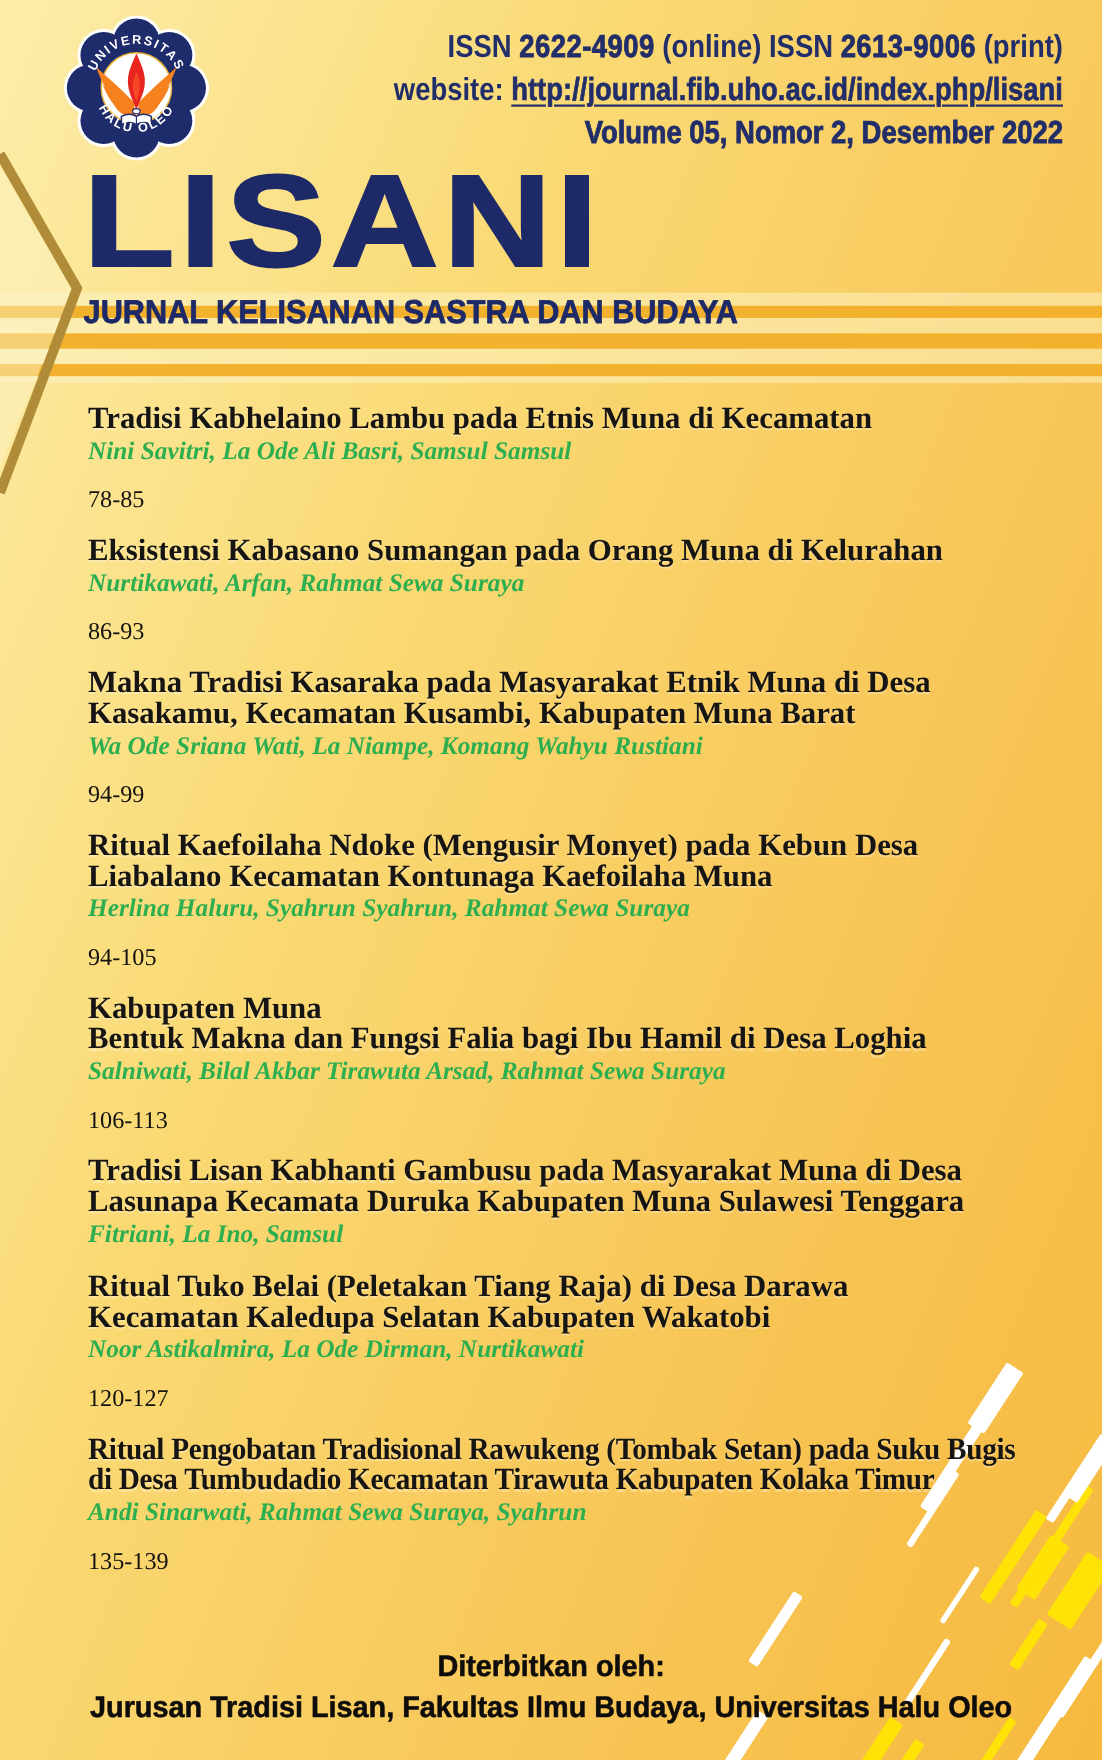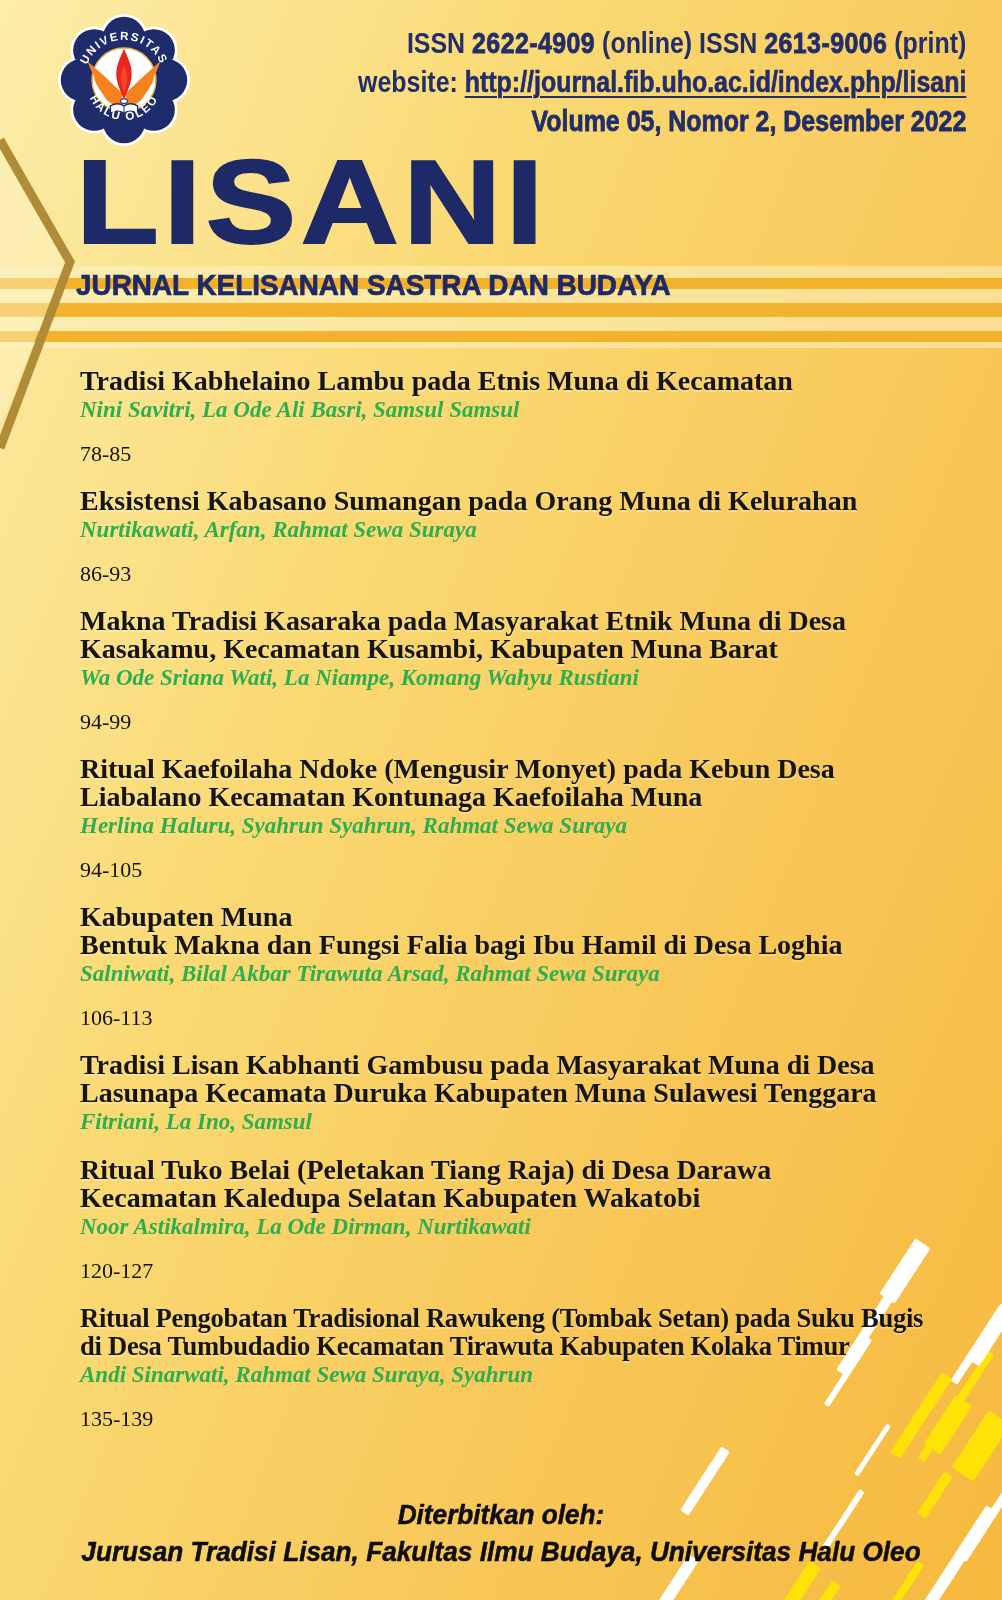--- a/index.html
+++ b/index.html
@@ -53,21 +53,21 @@
   .article-authors{
     font-family:"Liberation Serif",serif;font-style:italic;font-weight:bold;
     font-size:23px;line-height:26px;color:#2DAE4F;margin-top:2px;
   }
   .article-pages{
     font-family:"Liberation Serif",serif;font-size:22px;line-height:25px;color:#14120f;margin-top:18px;
   }
   
   .footer{
     position:absolute;left:0;right:0;top:1497px;z-index:4;text-align:center;
-    color:#0E0D0B;font-weight:bold;font-size:27px;line-height:37px;font-style:italic;
+    color:#0E0D0B;font-weight:bold;font-size:27px;line-height:37px;
   }
   .footer div{transform:scaleX(0.97);transform-origin:50% 0;-webkit-text-stroke:0.5px #0E0D0B;}
   
   .streaks{position:absolute;inset:0;z-index:2;}
   .streak{position:absolute;border-radius:2px;transform:rotate(33deg);}
   .sw{background:#FFFFFF;}
   .sy{background:#FFE206;}
 </style>
 </head>
 <body>

